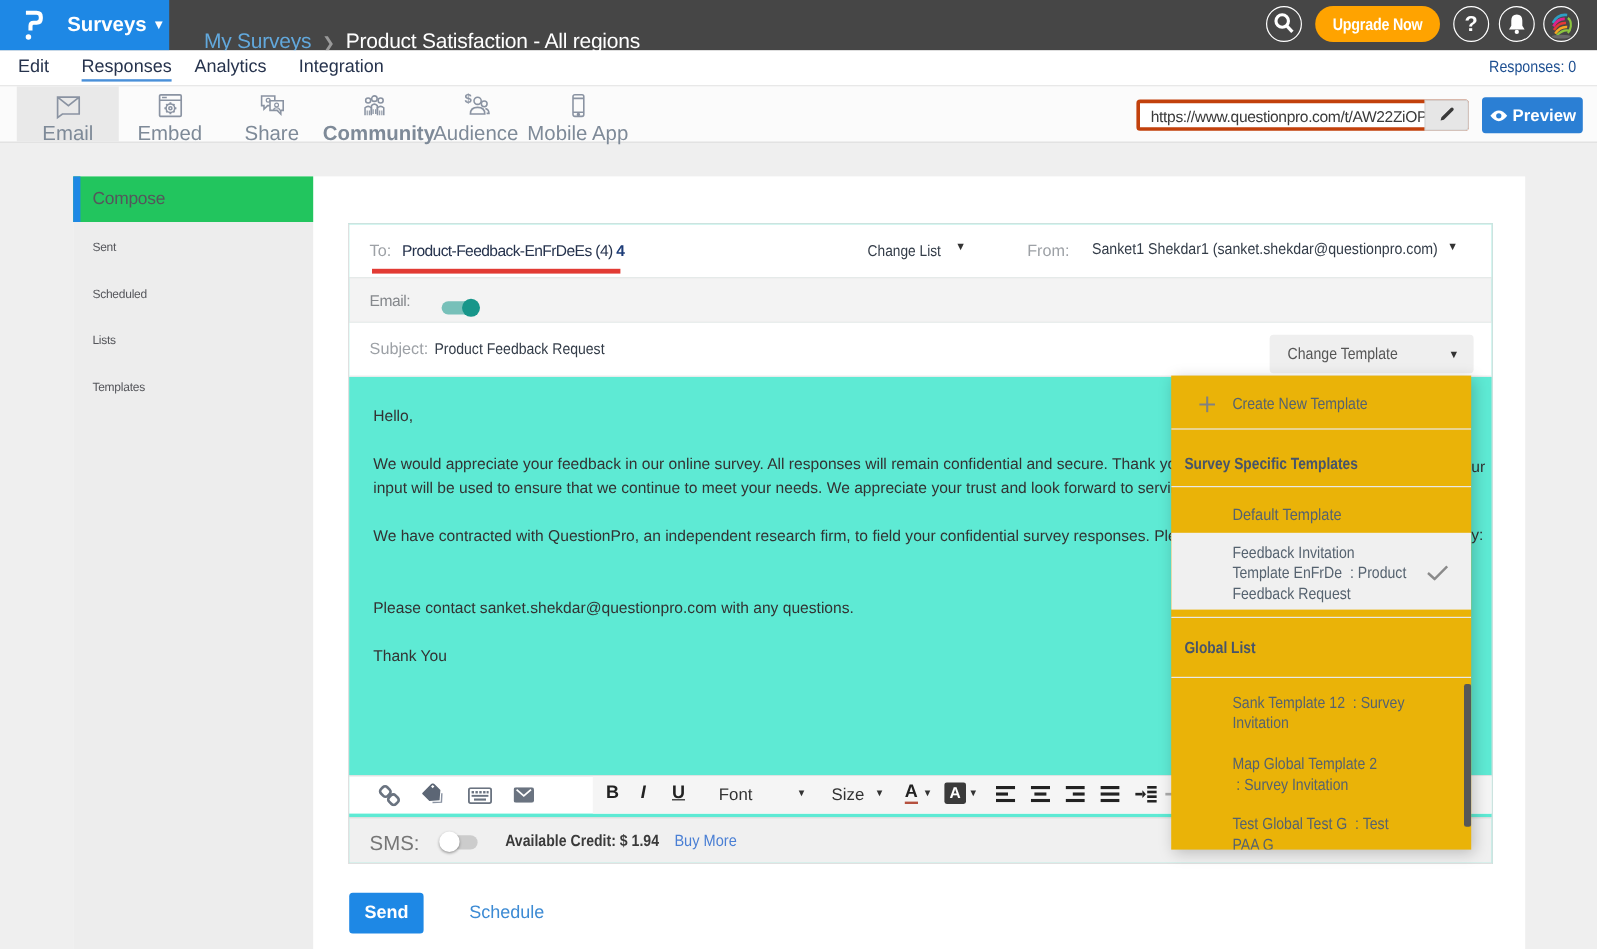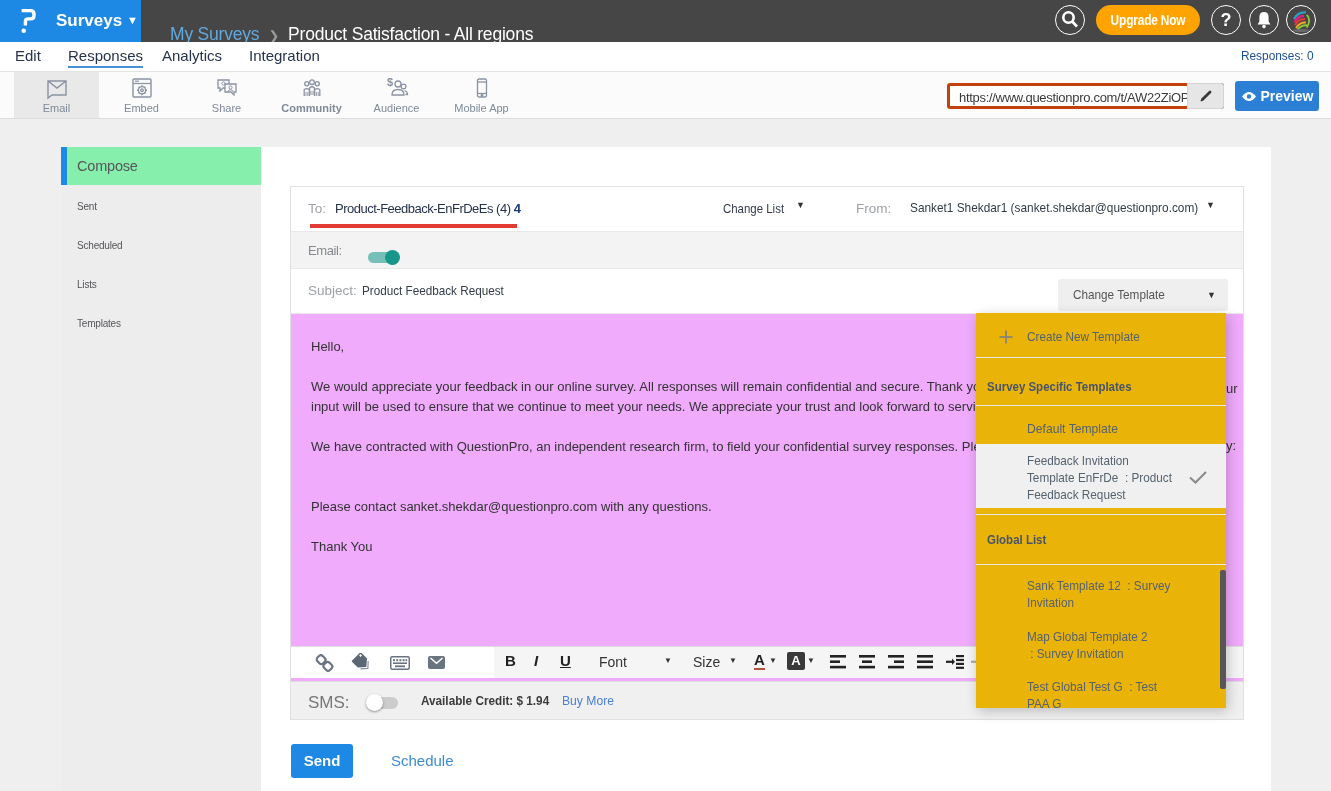--- a/index.html
+++ b/index.html
@@ -15,32 +15,32 @@
 .circ { position:absolute; top:5px; width:30px; height:30px; border:1.6px solid #fff; border-radius:50%; }
 #upgrade { position:absolute; left:1096px; top:5px; width:104px; height:30px; background:#ffa300; border-radius:15px; color:#fff; font-weight:bold; font-size:14px; text-align:center; line-height:30px; letter-spacing:-0.2px; }
 
 #tabs { position:absolute; left:0; top:42px; width:1331px; height:30px; background:#fff; border-bottom:1px solid #e3e3e3; }
 .tab { position:absolute; top:0; height:26px; font-size:15px; color:#26334d; line-height:28px; }
 #resp { position:absolute; right:17px; top:0; line-height:27px; font-size:13.5px; color:#1d4f91; }
 
 #chan { position:absolute; left:0; top:72px; width:1331px; height:47px; background:#fbfbfb; border-bottom:1px solid #dcdcdc; }
 .chtab { position:absolute; top:0; width:85px; height:46px; text-align:center; }
 .chtab.active { background:#e9e9e9; }
-.chtab .lbl { position:absolute; top:30px; width:100%; font-size:11px; color:#7e8a98; }
+.chtab .lbl { position:absolute; top:30px; width:100%; font-size:17px; color:#7e8a98; }
 .chtab svg { position:absolute; top:4px; left:50%; margin-left:-12px; }
 #urlbox { position:absolute; left:947px; top:11px; width:277px; height:26px; background:#fff; border:3px solid #c2410c; border-radius:3px; font-size:13px; letter-spacing:-0.3px; color:#3a3a3a; line-height:24px; padding-left:9px; white-space:nowrap; overflow:hidden; }
 #pencil { position:absolute; left:1187px; top:11px; width:37px; height:26px; background:#e6e6e6; border:1px solid #d4d4d4; border-radius:0 3px 3px 0; text-align:center; line-height:24px; }
 #preview { position:absolute; left:1235px; top:9px; width:84px; height:30px; background:#2b7fd4; border-radius:3px; color:#fff; font-size:14px; font-weight:bold; text-align:center; line-height:30px; }
 
 #card { position:absolute; left:61px; top:147px; width:1210px; height:644px; background:#fff; }
 #side { position:absolute; left:0; top:38px; width:200px; height:606px; background:#ededed; }
 .sitem { height:39px; line-height:39px; padding-left:16px; font-size:10px; color:#55565b; letter-spacing:-0.2px; }
-#compose { position:absolute; left:0; top:0; width:200px; height:38px; background:#86efac; border-left:6px solid #1e88e5; line-height:38px; padding-left:10px; font-size:14.5px; color:#55565b; letter-spacing:-0.2px; }
-
-#form { position:absolute; left:229px; top:39px; width:954px; height:534px; background:#f0abfc; border:1px solid #e0e0e0; }
+#compose { position:absolute; left:0; top:0; width:200px; height:38px; background:#22c55e; border-left:6px solid #1e88e5; line-height:38px; padding-left:10px; font-size:14.5px; color:#55565b; letter-spacing:-0.2px; }
+
+#form { position:absolute; left:229px; top:39px; width:954px; height:534px; background:#5eead4; border:1px solid #e0e0e0; }
 #torow { position:absolute; left:0; top:0; width:952px; height:44px; background:#fff; }
 #emailrow { position:absolute; left:0; top:44px; width:952px; height:38px; background:#f3f3f3; border-top:1px solid #e8e8e8; border-bottom:1px solid #e8e8e8; }
 #subjrow { position:absolute; left:0; top:82px; width:952px; height:45px; background:#fff; border-bottom:1px solid #e8e8e8; }
 .glabel { color:#9da1a6; font-size:13.5px; }
 .toggle-on { display:inline-block; position:relative; width:30px; height:11px; background:#77c0b9; border-radius:6px; }
 .toggle-on .knob { position:absolute; right:-2px; top:-2.5px; width:15.5px; height:15.5px; border-radius:50%; background:#17968a; }
 .toggle-off { display:inline-block; position:relative; width:30px; height:12px; background:#cccccc; border-radius:6px; }
 .toggle-off .knob { position:absolute; left:-2px; top:-3px; width:17px; height:17px; border-radius:50%; background:#fff; box-shadow:0 1px 2.5px rgba(0,0,0,.4); }
 #chgtpl { position:absolute; left:767px; top:92px; width:170px; height:32px; background:#efefef; border-radius:3px; font-size:13.5px; color:#555; line-height:32px; }
 #chgtpl .t { display:inline-block; margin-left:15px; transform:scaleX(.87); transform-origin:0 50%; white-space:nowrap; }

